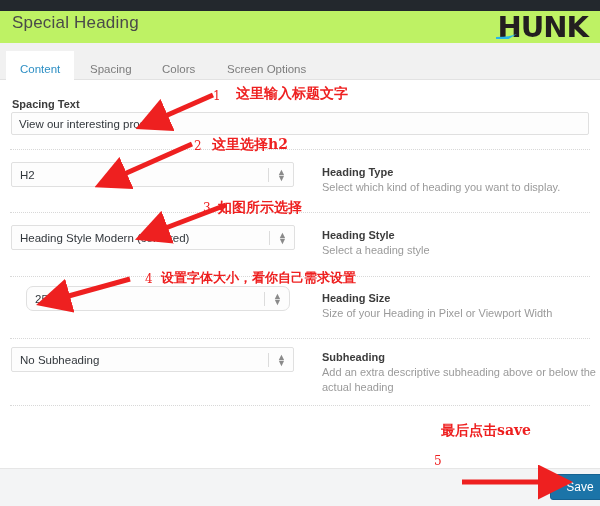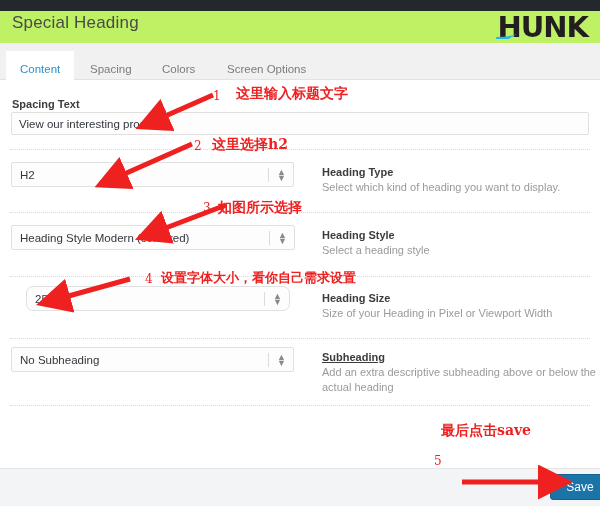--- a/index.html
+++ b/index.html
@@ -291,21 +291,21 @@
     <div class="divider" style="top:258px;"></div>
 
     <div class="select-box" style="left:11px; top:267px; width:283px;">
       <span class="select-val">No Subheading</span>
       <span class="select-sep"></span>
       <span class="spinner">
           <span class="up">▲</span>
           <span class="dn">▼</span>
         </span>
     </div>
-    <div class="desc-title" style="left:322px; top:271px;text-decoration:underline;">Subheading</div>
+    <div class="desc-title" style="left:322px; top:271px;">Subheading</div>
     <div class="desc-body" style="left:322px; top:285px;">Add an extra descriptive subheading above or below the actual heading</div>
 
     <div class="divider" style="top:325px;"></div>
 
   </div>
 
   <div class="footer"></div>
   <div class="save-button">Save</div>
 
   <div class="anno-layer">

